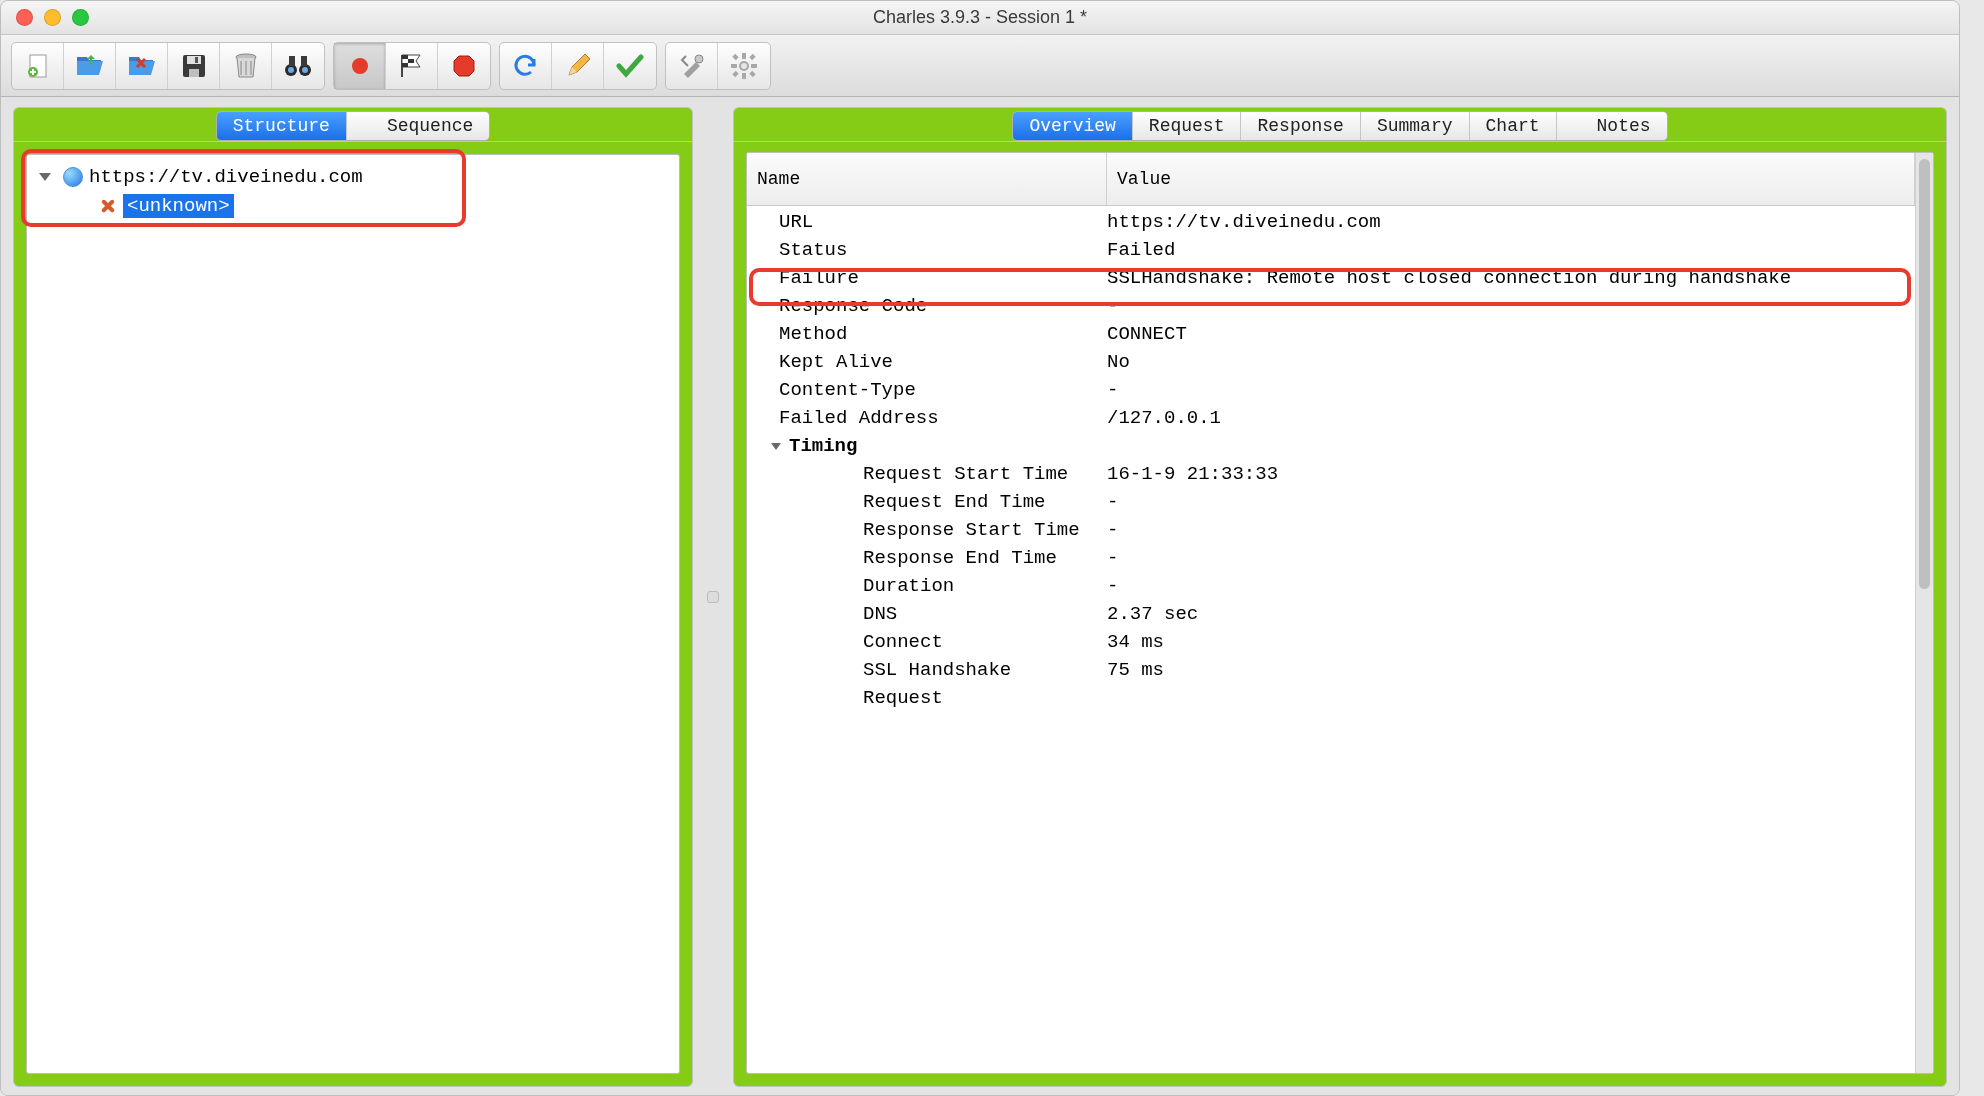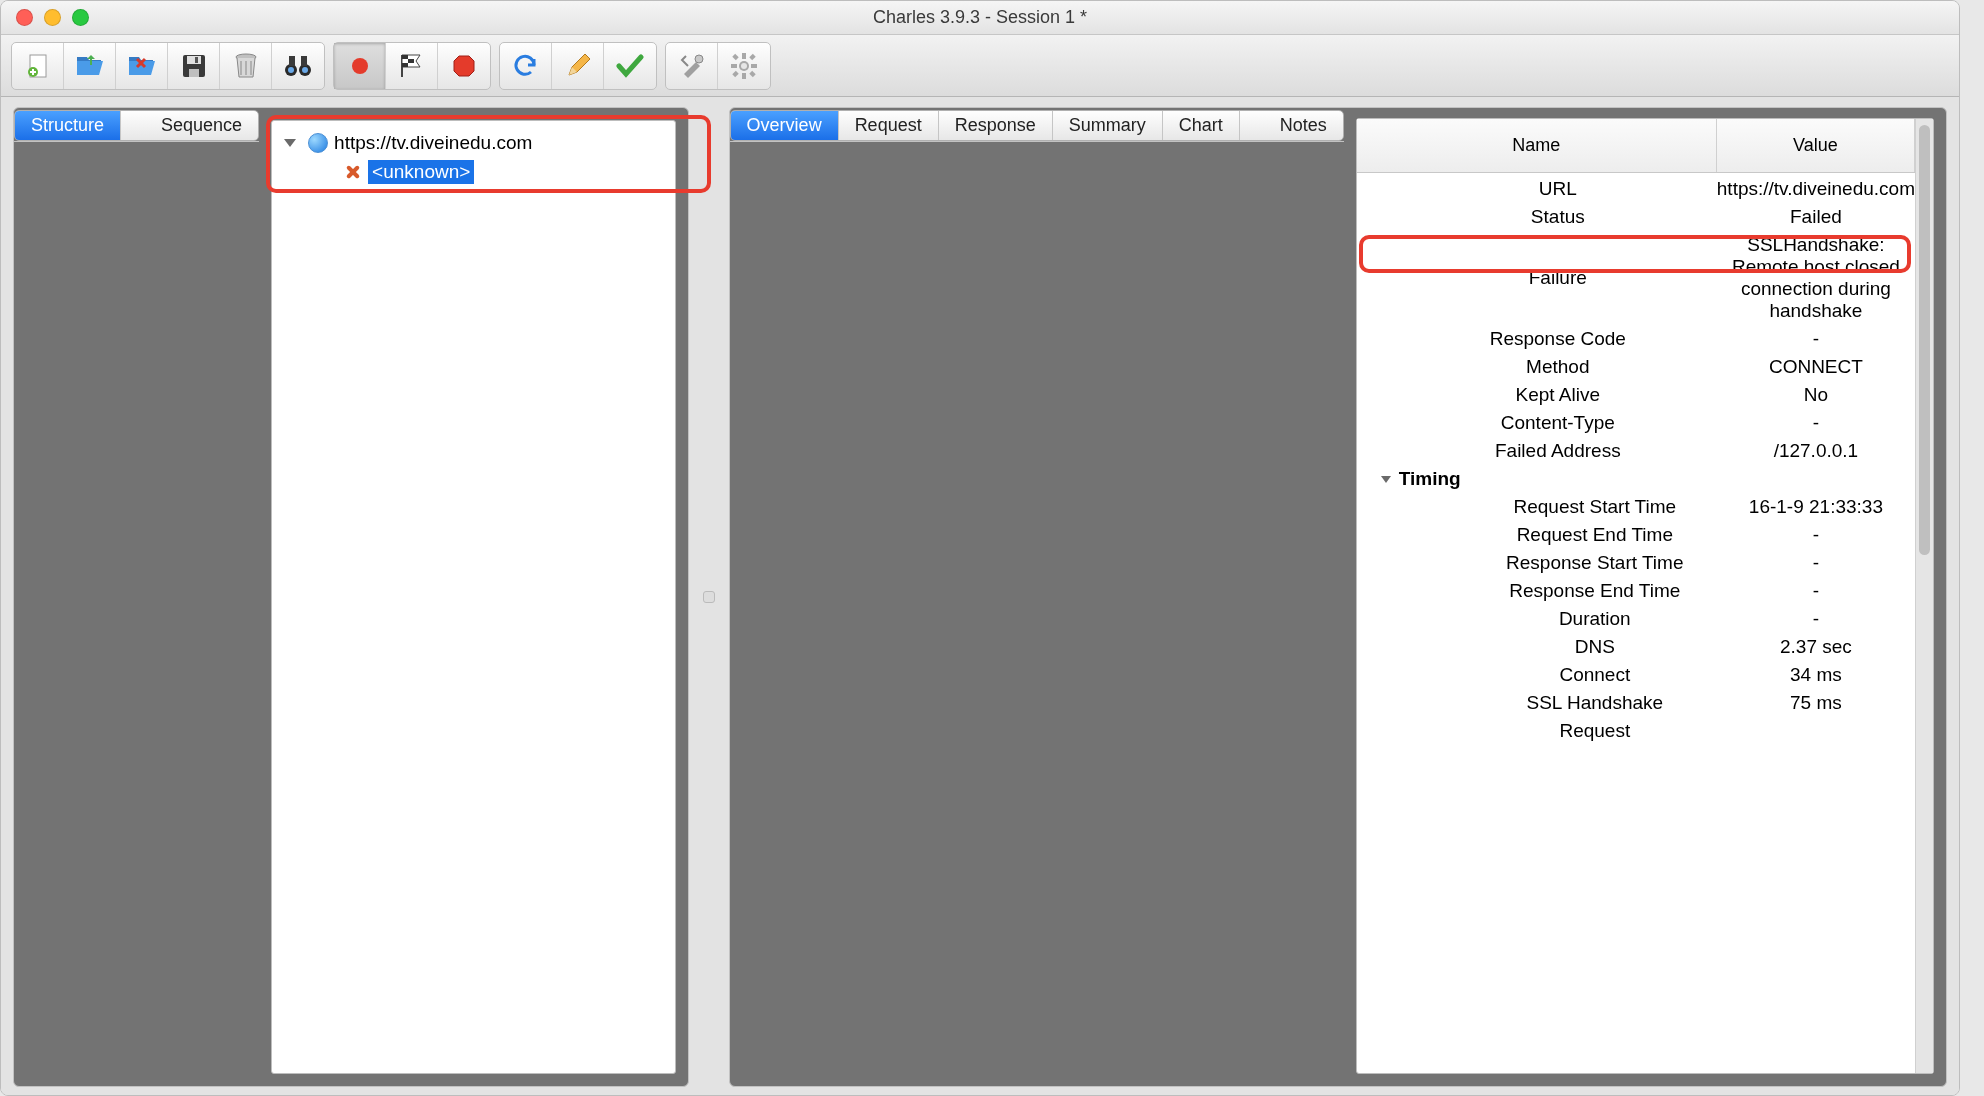--- a/index.html
+++ b/index.html
@@ -64,29 +64,30 @@
 .icn { width: 30px; height: 30px; display:flex;align-items:center;justify-content:center;}
 .content {
   flex:1;
   display:flex;
   padding: 10px 12px 8px 12px;
   gap:10px;
   background:#e3e3e3;
   min-height:0;
 }
 .panel {
-  background:#737373;
+  background:#84cc16;
   border:1px solid #c2c2c2;
   border-radius:6px;
   display:flex;
-  flex-direction:row;
+  flex-direction:column;
   min-height:0;
+  font-family:Liberation Mono, monospace;
 }
 .left-panel { width: 680px; }
-.right-panel { flex:1;text-align:center; }
+.right-panel { flex:1; }
 .tabbar {
   height:34px;
   display:flex;
   justify-content:center;
   align-items:flex-end;
   border-bottom:1px solid #c2c2c2;
   padding-top:2px;
 }
 .tabs {
   display:flex;
@@ -187,21 +188,21 @@
 }
 .col-name{width:360px;}
 .col-value{flex:1;border-right:none;}
 .detail-rows{padding:2px 0;}
 .drow{
   display:flex;
   font-size:19px;
   padding:3px 0;
   align-items:center;
 }
-.drow .k {width:360px;padding-left:42px;}
+.drow .k {width:360px;padding-left:32px;}
 .drow .v {flex:1;}
 .drow.timing-head .k{padding-left:24px;font-weight:bold;display:flex;align-items:center;gap:8px;}
 .drow.sub .k{padding-left:116px;}
 .disclosure-sm{
   width:0;height:0;
   border-left:5px solid transparent;
   border-right:5px solid transparent;
   border-top:7px solid #6a6a6a;
 }
 .divider-handle{

